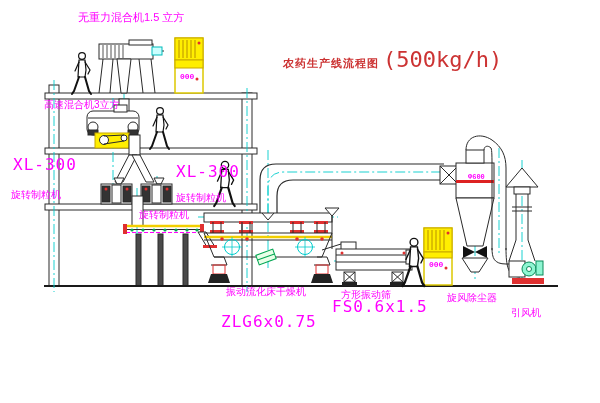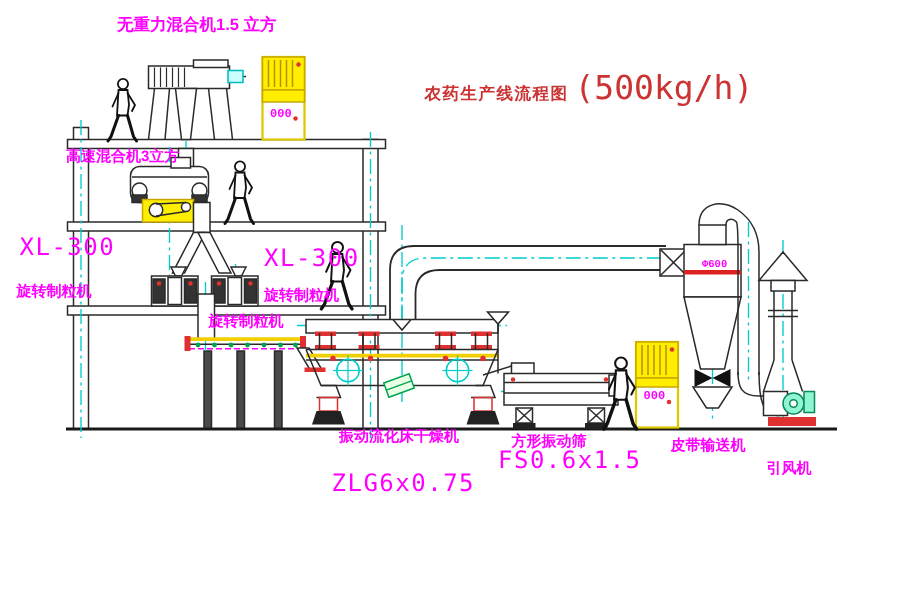--- a/index.html
+++ b/index.html
@@ -1,20 +1,20 @@
 <!DOCTYPE html>
 <html><head>
 <meta charset="utf-8">
 <style>
   html,body{margin:0;padding:0;background:#fff;}
   .canvas{position:relative;width:600px;height:403px;background:#ffffff;overflow:hidden;
           font-family:"Liberation Sans","DejaVu Sans",sans-serif;}
   svg{position:absolute;left:0;top:0;}
   .lbl{position:absolute;white-space:nowrap;color:#ff00ff;line-height:1;}
-  .lbl-cn{font-weight:bold;font-size:10px;}
+  .lbl-cn{font-weight:normal;font-size:10px;}
   .lbl-model{font-weight:400;font-size:16px;letter-spacing:1px;font-family:"DejaVu Sans Mono","Liberation Mono",monospace;}
   .lbl-tiny{font-size:7px;font-weight:bold;font-family:Liberation Mono, monospace;}
   .title-row{position:absolute;left:283px;top:47px;display:flex;align-items:baseline;gap:4px;color:#cc3333;}
   .title-cn{font-size:11px;font-weight:bold;letter-spacing:1px;}
   .title-cap{font-size:22px;font-weight:400;font-family:"DejaVu Sans Mono","Liberation Mono",monospace;}
 </style>
 </head>
 <body>
 
 <div class="canvas">
@@ -296,20 +296,20 @@
 <div class="lbl lbl-cn" style="left:176px;top:193px;">旋转制粒机</div>
 
 <div class="lbl lbl-cn" style="left:139px;top:210px;">旋转制粒机</div>
 
 <div class="lbl lbl-cn" style="left:226px;top:287px;">振动流化床干燥机</div>
 <div class="lbl lbl-model" style="left:221px;top:314px;">ZLG6x0.75</div>
 
 <div class="lbl lbl-cn" style="left:341px;top:290px;">方形振动筛</div>
 <div class="lbl lbl-model" style="left:332px;top:299px;">FS0.6x1.5</div>
 
-<div class="lbl lbl-cn" style="left:447px;top:293px;">皮带输送机</div>
+<div class="lbl lbl-cn" style="left:447px;top:293px;">旋风除尘器</div>
 <div class="lbl lbl-tiny" style="left:468px;top:174px;">Φ600</div>
 <div class="lbl lbl-cn" style="left:511px;top:308px;">引风机</div>
 
 <div class="lbl lbl-tiny" style="left:180px;top:73px;font-size:8px;">000</div>
 <div class="lbl lbl-tiny" style="left:429px;top:261px;font-size:8px;">000</div>
 
 </div>
 
 </body></html>

